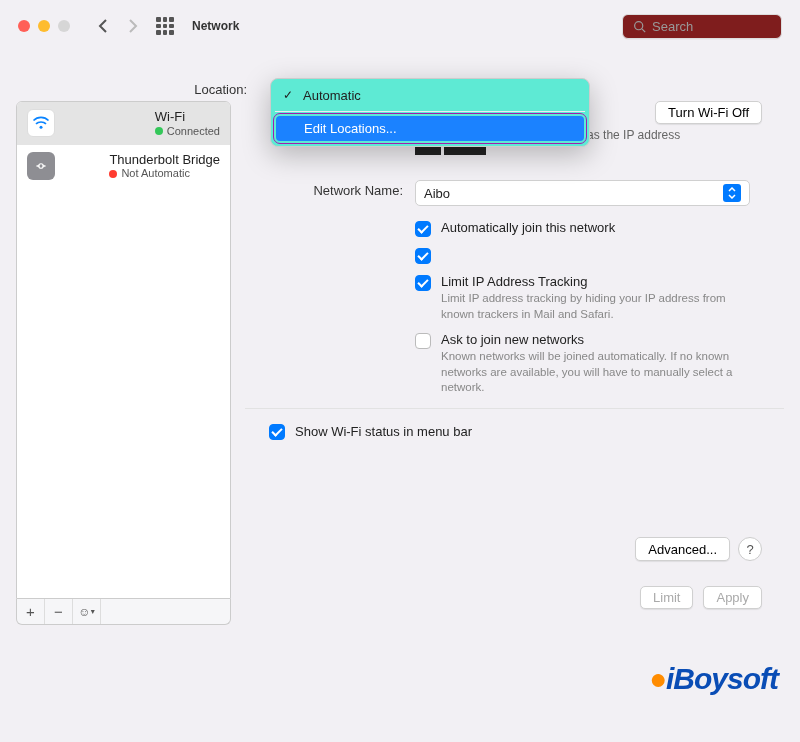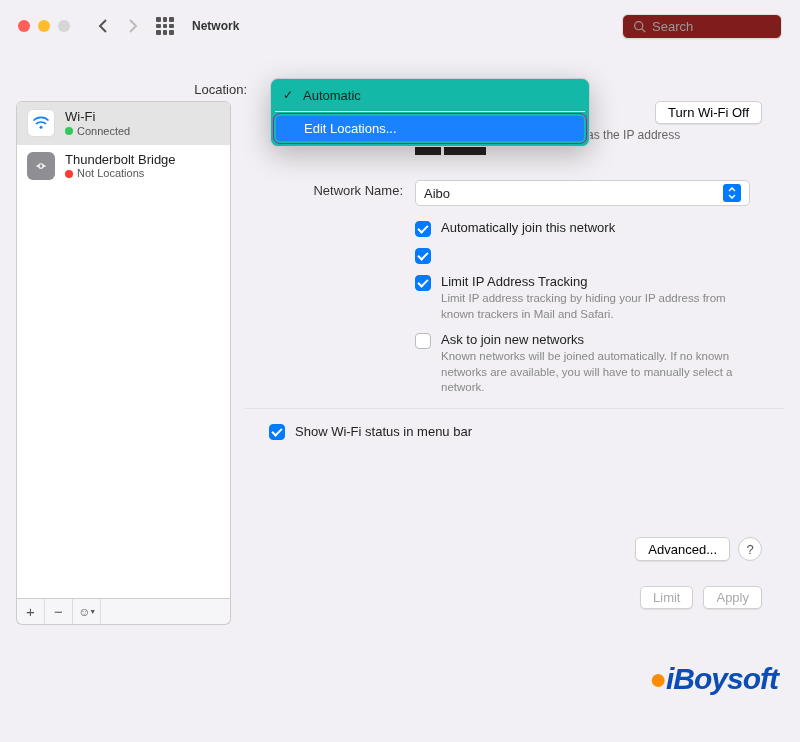--- a/index.html
+++ b/index.html
@@ -17,21 +17,21 @@
 .spacer { flex: 1; }
 .search { display:flex; align-items:center; gap:6px; background:#7f1d1d; border:1px solid #ddd; border-radius:6px; padding:4px 10px; width:160px; color:#999; box-shadow: 0 1px 0 rgba(0,0,0,0.03);}
 .search svg { width:13px; height:13px; }
 
 .loc-row { display:flex; align-items:flex-start; padding: 26px 0 0 0; }
 .loc-label { width: 255px; text-align:right; padding-right:8px; padding-top:4px; font-size:13px; color:#333;}
 
 .body { display:flex; padding: 4px 16px 0 16px; gap: 14px; }
 .sidebar { width: 215px; }
 .list { background:#fff; border:1px solid #ccc; border-radius:6px 6px 0 0; height: 498px; overflow:hidden;}
-.list-item { display:flex; align-items:center; gap:10px; padding:7px 10px; }
+.list-item { display:flex; align-items:center; gap:10px; padding:7px 10px;justify-content:space-between; }
 .list-item.sel { background:#e4e4e4; }
 .ico { width:28px; height:28px; border-radius:6px; display:flex; align-items:center; justify-content:center; }
 .ico-wifi { background:#fff; border:1px solid #ddd; }
 .ico-tb { background:#8e8e93; }
 .li-text { line-height:1.2; }
 .li-name { font-size:13px; }
 .li-status { font-size:11px; color:#555; display:flex; align-items:center; gap:4px;}
 .dot { width:8px; height:8px; border-radius:50%; display:inline-block;}
 .dot-g { background:#34c759;} .dot-r { background:#ff3b30;}
 .list-tools { display:flex; border:1px solid #ccc; border-top:none; background:#f6f6f8; border-radius:0 0 6px 6px; height:26px;}
@@ -50,21 +50,21 @@
 .select { background:#fff; border:1px solid #d0d0d0; border-radius:5px; padding:3px 8px; display:flex; align-items:center; justify-content:space-between; width: 335px;}
 .sel-end { background:#007aff; width:18px; height:18px; border-radius:3px; display:flex; align-items:center; justify-content:center;}
 .chk-row { display:flex; align-items:flex-start; gap:10px; margin-bottom:10px; padding-left: 170px;}
 .chk { width:16px; height:16px; border-radius:4px; border:1px solid #bbb; background:#fff; flex-shrink:0; position:relative; margin-top:1px;}
 .chk.on { background:#007aff; border-color:#007aff;}
 .chk.on::after { content:""; position:absolute; left:4px; top:1px; width:4px; height:8px; border:solid #fff; border-width:0 2px 2px 0; transform:rotate(45deg);}
 .chk-text { font-size:13px; }
 .chk-sub { font-size:11.5px; color:#888; margin-top:2px; max-width:310px; line-height:1.35;}
 .hr { border-top:1px solid #e2e2e2; margin: 12px 0 14px 0;}
 
-.dropdown { position:absolute; left:270px; top:78px; width:320px; background:#14b8a6; border:1px solid #ccc; border-radius:8px; box-shadow: 0 8px 28px rgba(0,0,0,0.25); padding:4px; z-index:50;}
+.dropdown { position:absolute; left:270px; top:78px; width:320px; background:#5eead4; border:1px solid #ccc; border-radius:8px; box-shadow: 0 8px 28px rgba(0,0,0,0.25); padding:4px; z-index:50;}
 .dd-item { padding:5px 10px 5px 28px; border-radius:4px; position:relative; font-size:13px;}
 .dd-item.check::before { content:"✓"; position:absolute; left:8px; top:5px; font-size:12px;}
 .dd-sep { border-top:1px solid #eee; margin:3px 0;}
 .dd-item.hl { background:#1b82ff; color:#fff; }
 .dd-highlight-wrap { border:1px solid #a21caf; border-radius:7px; margin:-2px; padding:2px;}
 
 .bottom-row { display:flex; align-items:center; padding-left:170px; gap:10px; margin-top:4px;}
 .adv-wrap { position:absolute; right:22px; bottom:64px; display:flex; gap:8px;justify-content:flex-end;}
 .help-btn { width:24px; height:24px; border-radius:50%; border:1px solid #ccc; background:#fff; display:flex; align-items:center; justify-content:center; font-size:13px; color:#555;}
 
@@ -150,21 +150,21 @@
         <div class="ico ico-tb">
           <svg width="18" height="18" viewBox="0 0 24 24">
               <path d="M6 12 L10 12 M14 12 L18 12" stroke="#fff" stroke-width="2"></path>
               <circle cx="12" cy="12" r="3" stroke="#fff" stroke-width="1.5" fill="none"></circle>
             </svg>
         </div>
         <div class="li-text">
           <div class="li-name">Thunderbolt Bridge</div>
           <div class="li-status">
               <span class="dot dot-r"></span>
-              <span>Not Locations</span>
+              <span>Not Automatic</span>
             </div>
         </div>
       </div>
     </div>
     <div class="list-tools">
       <div class="tool">+</div>
       <div class="tool">−</div>
       <div class="tool" style="font-size:12px;">☺︎<span style="font-size:8px;">▾</span></div>
     </div>
   </div>

